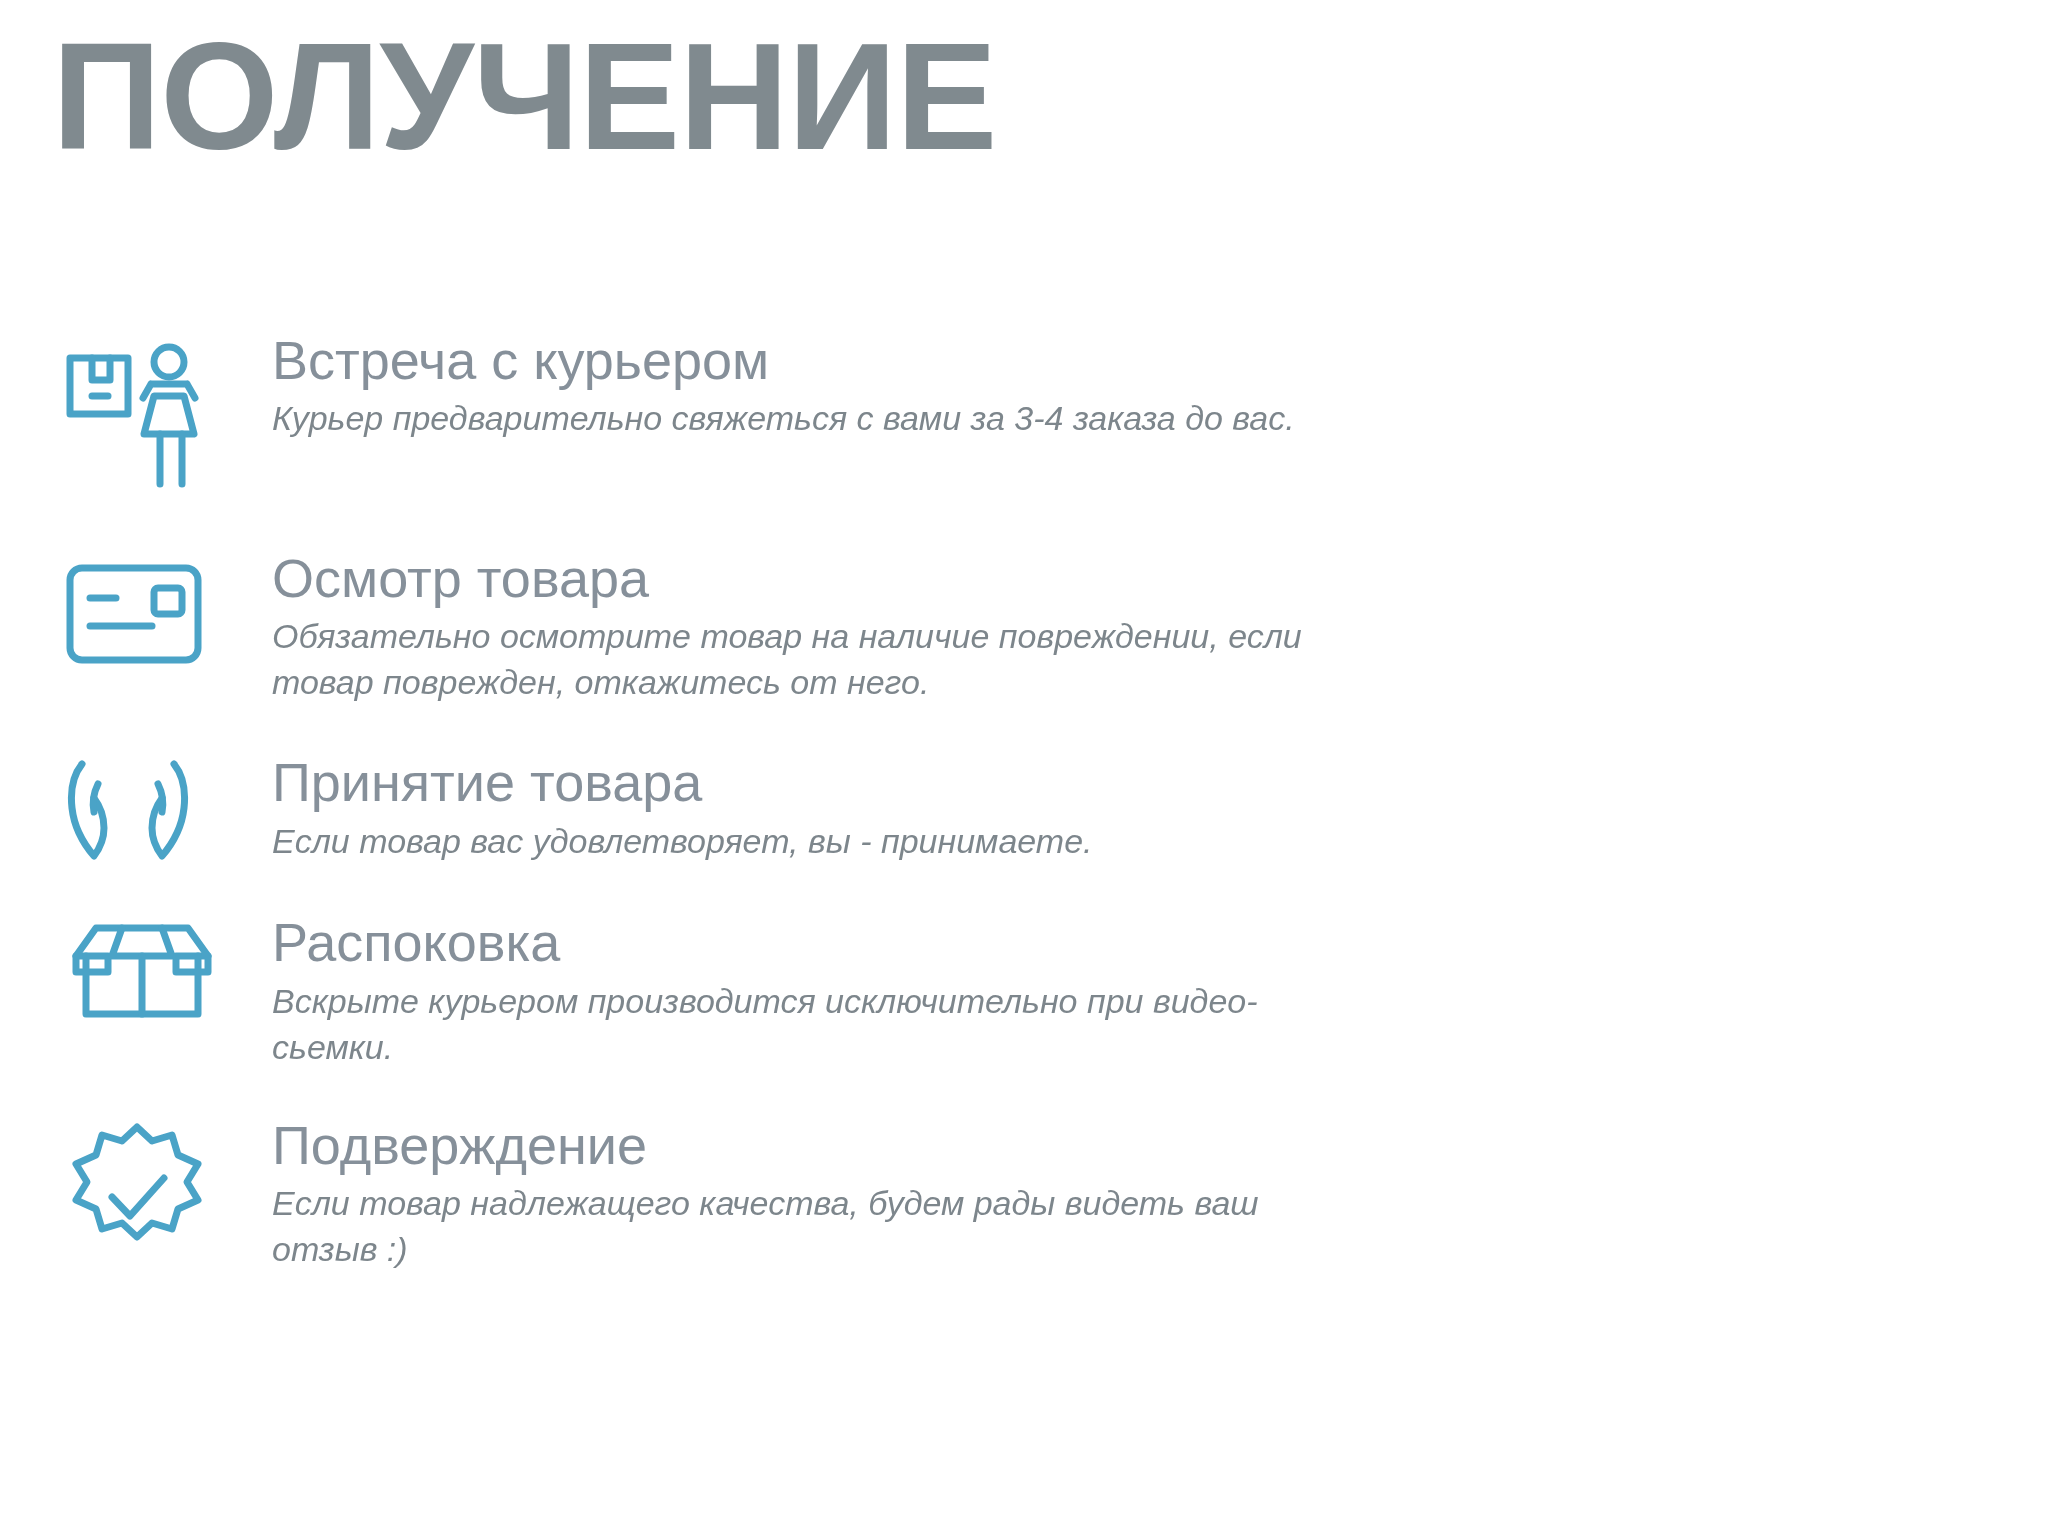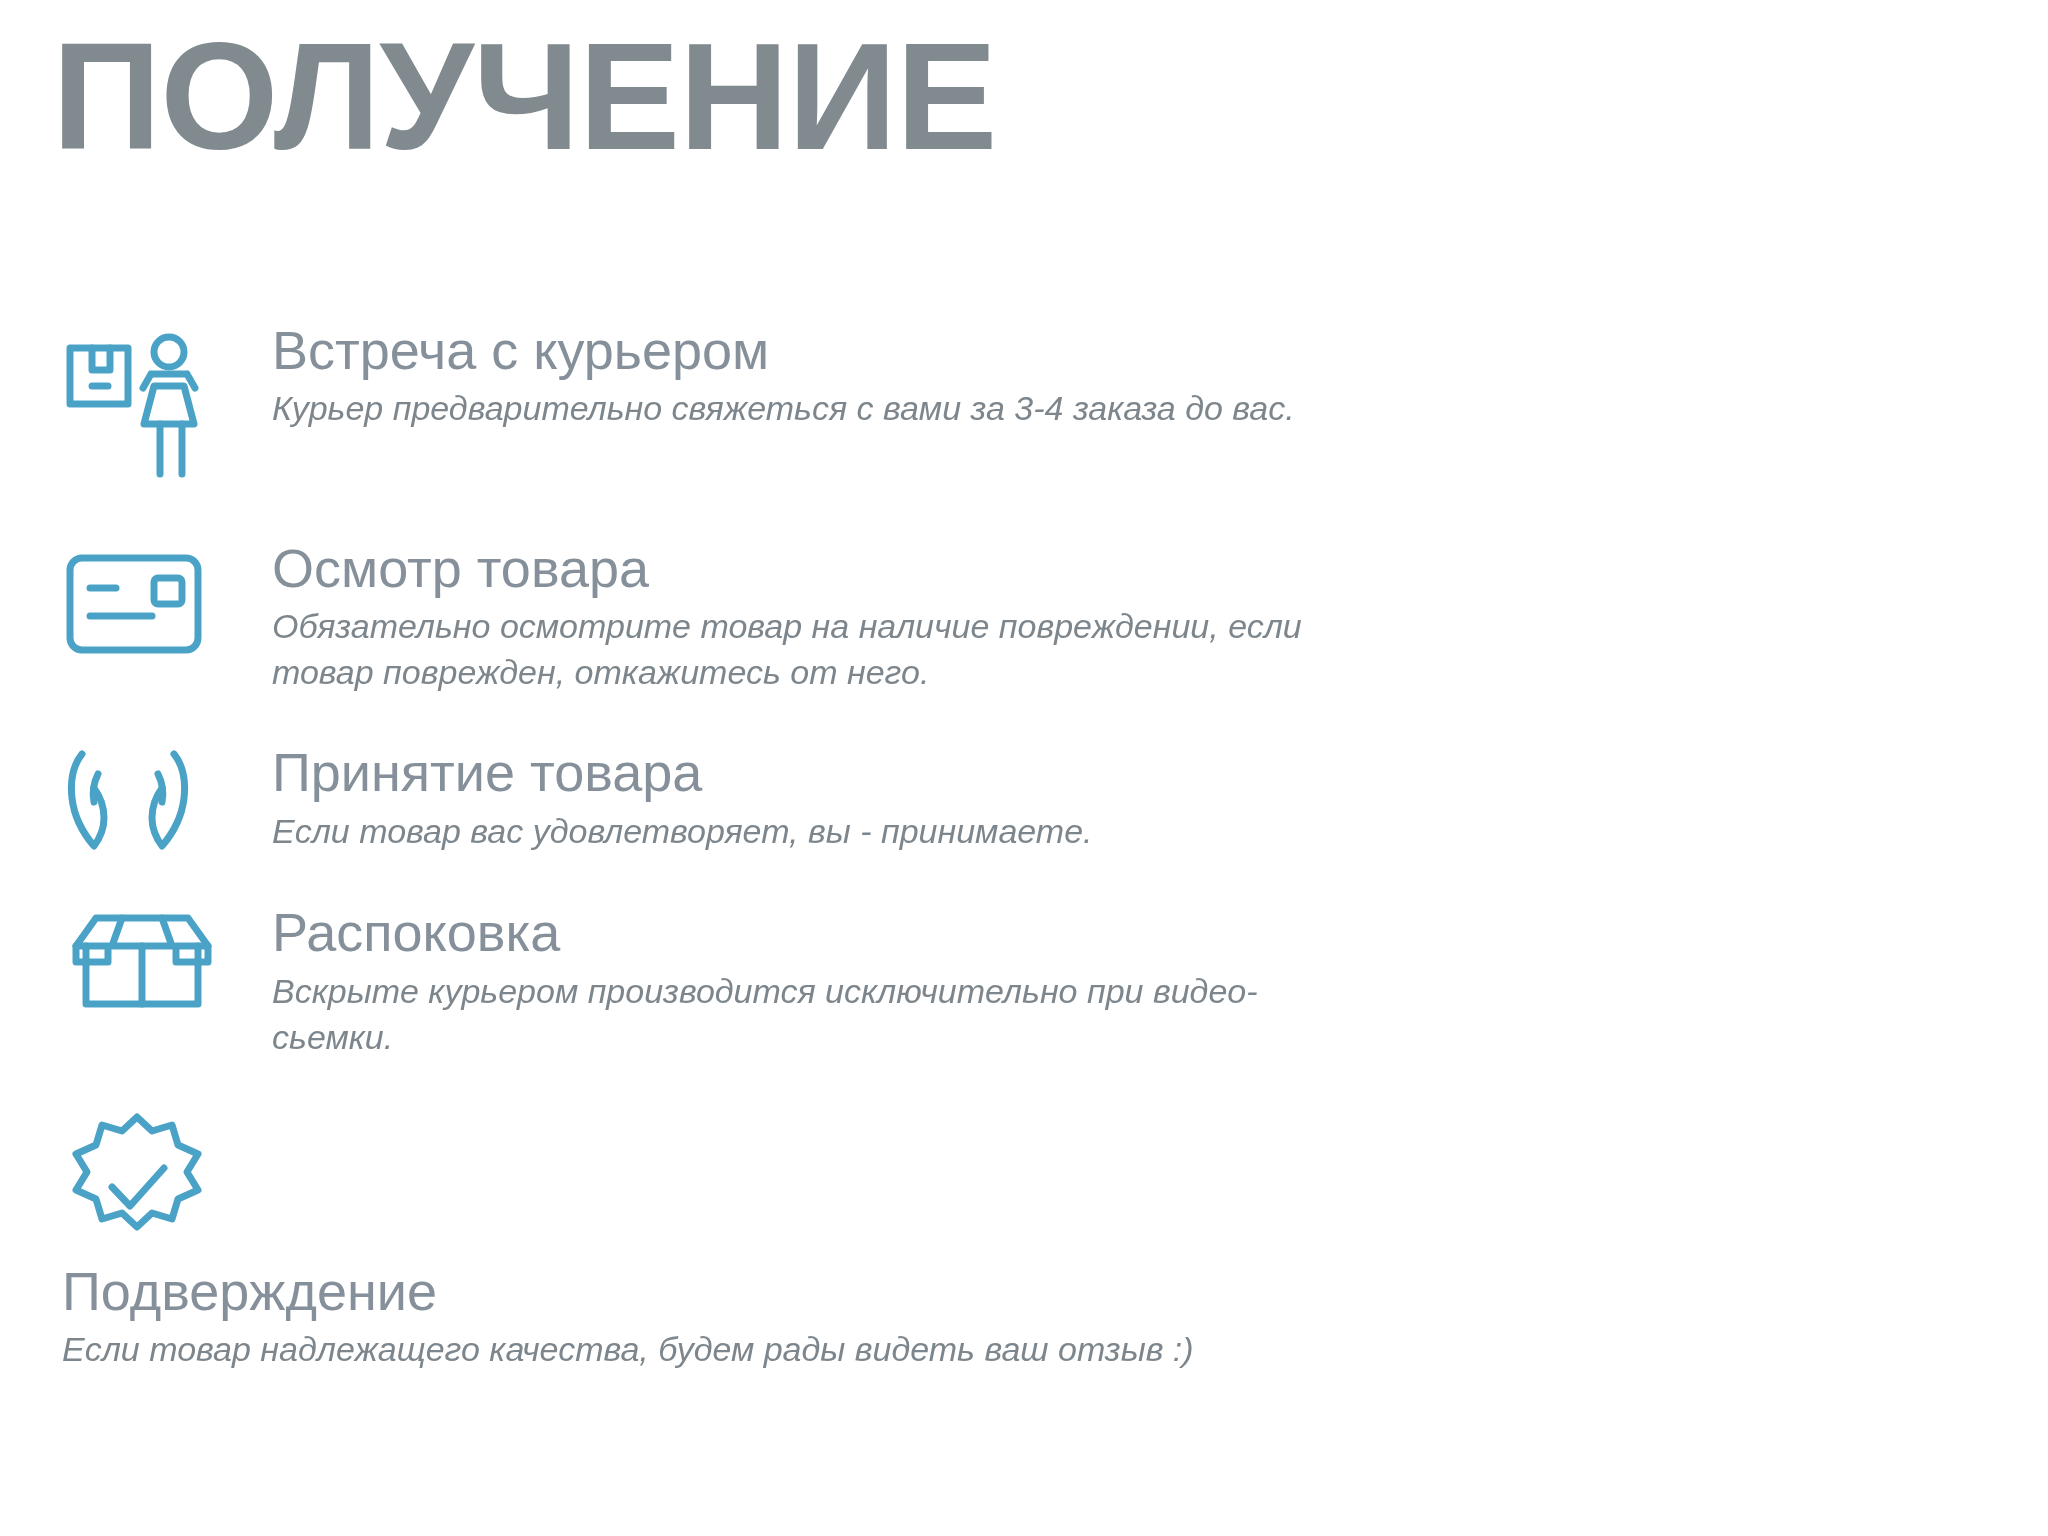--- a/index.html
+++ b/index.html
@@ -28,21 +28,21 @@
     font-size: 152px;
     line-height: 1.0;
     font-weight: bold;
     color: #808a8f;
     letter-spacing: -1px;
     white-space: nowrap;
   }
   .list {
     position: absolute;
     left: 0;
-    top: 320px;
+    top: 330px;
     width: 1864px;
   }
   .row {
     display: flex;
     align-items: flex-start;
     margin-bottom: 36px;
     padding-left: 62px;
     box-sizing: border-box;
   }
   .icon-cell {
@@ -74,21 +74,21 @@
     color: #7d868c;
     margin: 0;
     max-width: 1640px;
     font-style: italic;
   }
   
   .row-1 { margin-bottom: 52px; }
   .row-2 { margin-bottom: 44px; }
   .row-3 { margin-bottom: 46px; align-items: center; }
   .row-4 { margin-bottom: 44px; }
-  .row-5 { margin-bottom: 0; flex-direction: column; }
+  .row-5 { margin-bottom: 0; }
 </style>
 </head>
 <body>
 
 <div class="page">
 
   <div class="title">ПОЛУЧЕНИЕ</div>
 
   <div class="list">
 

